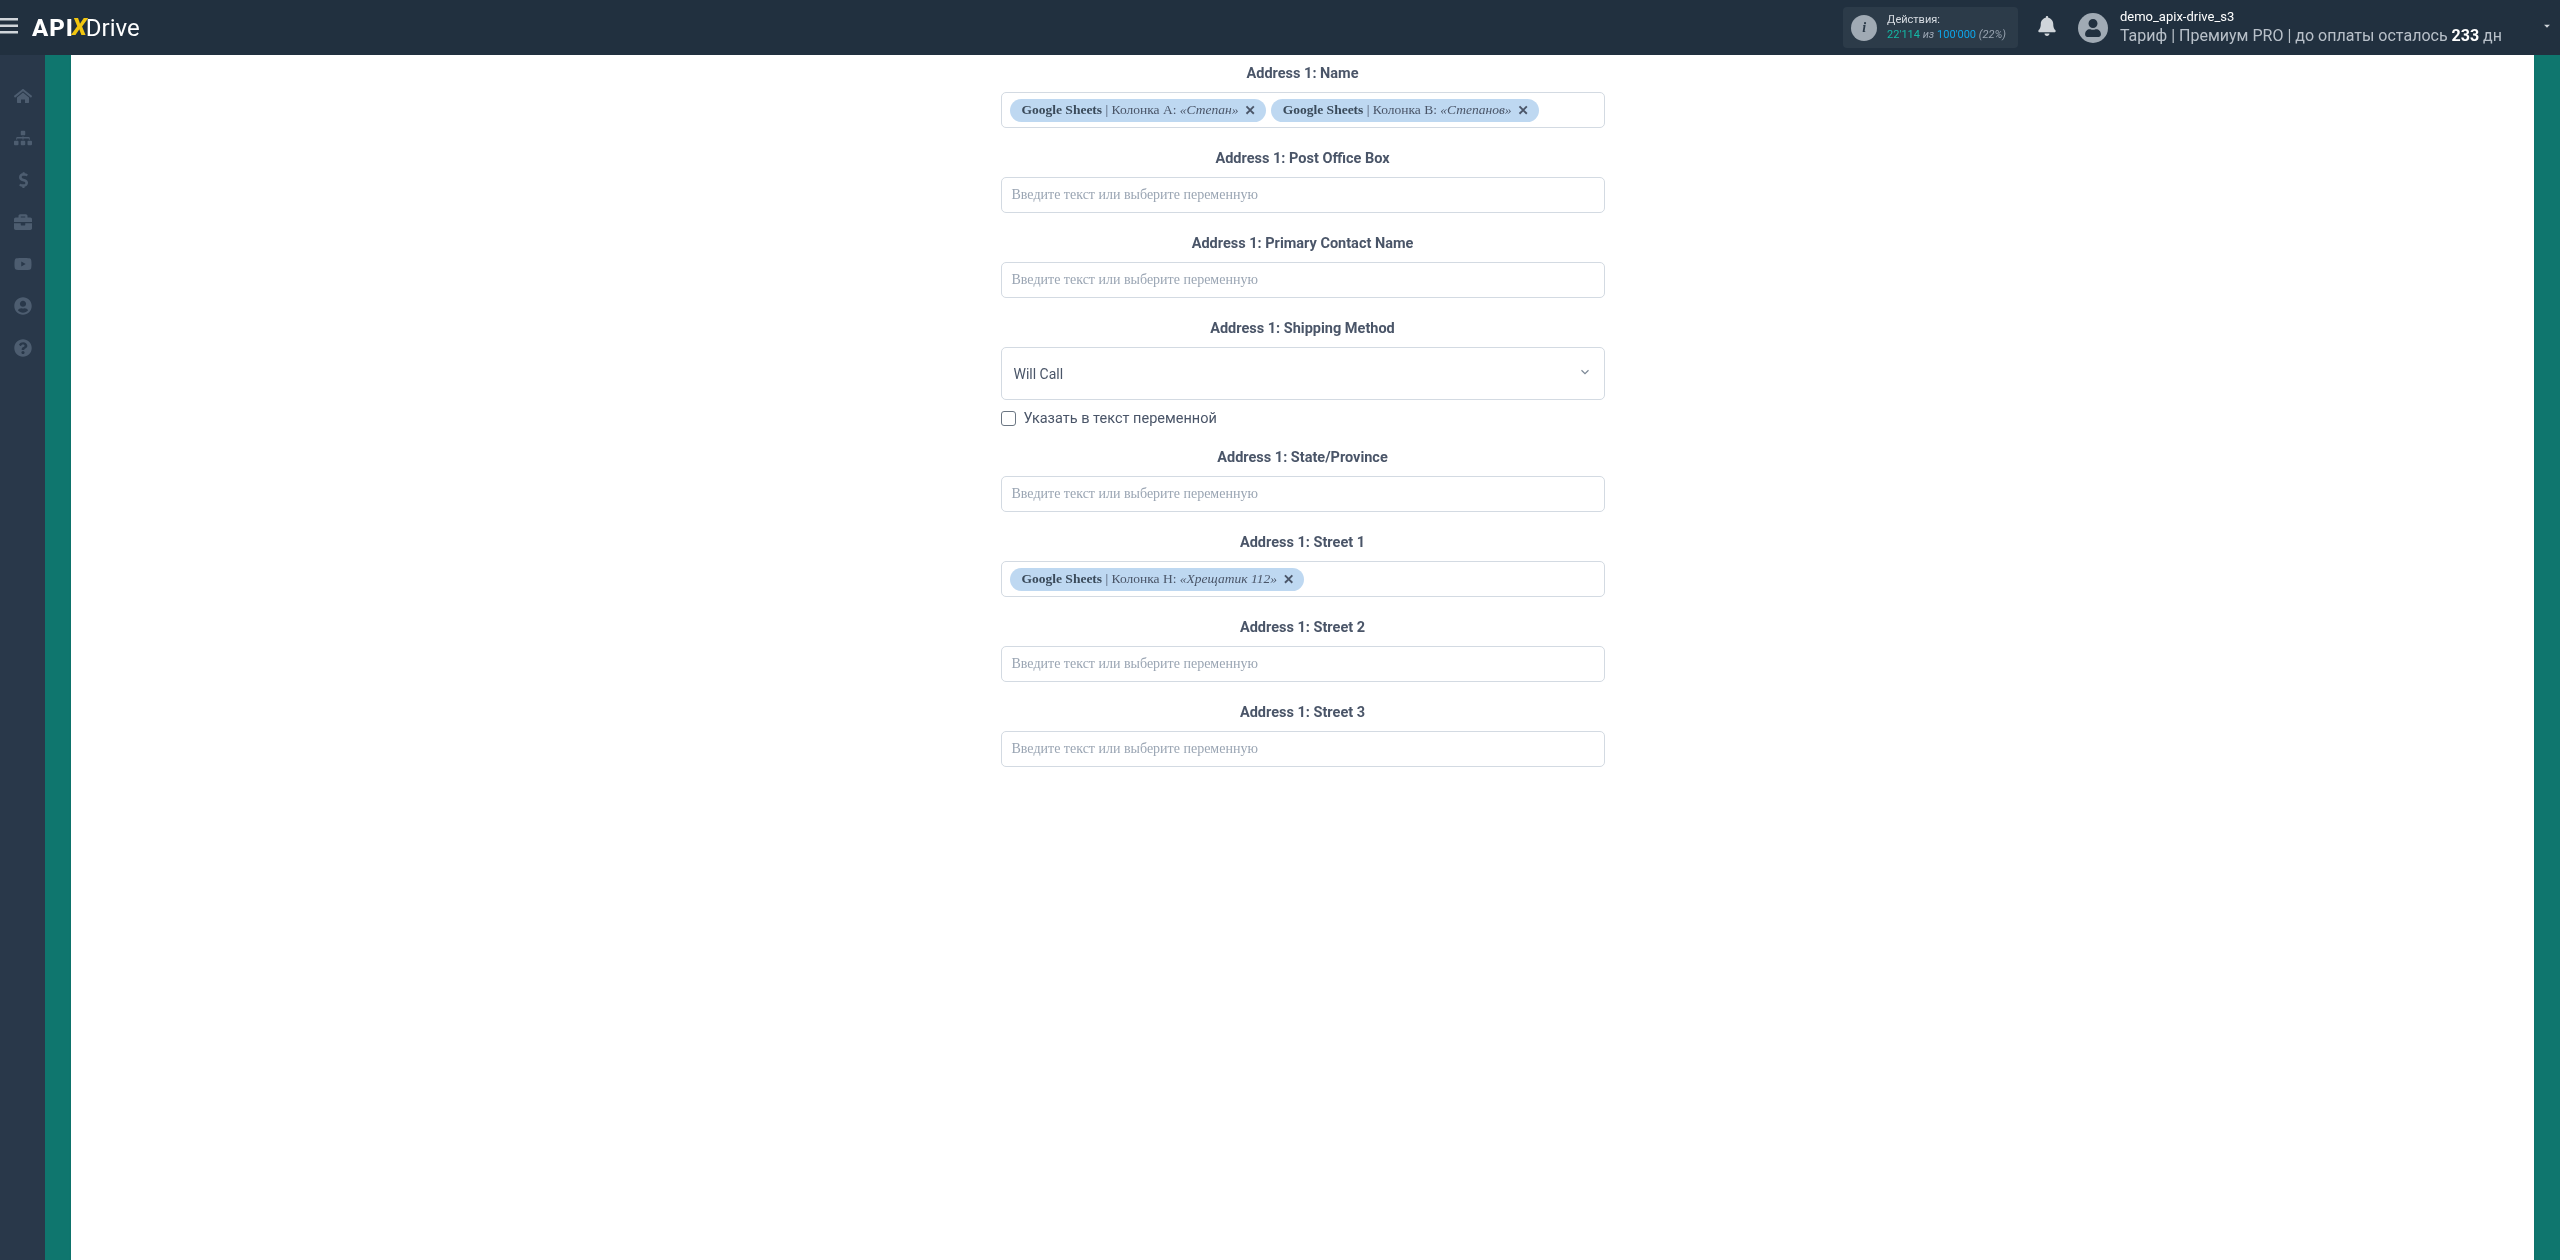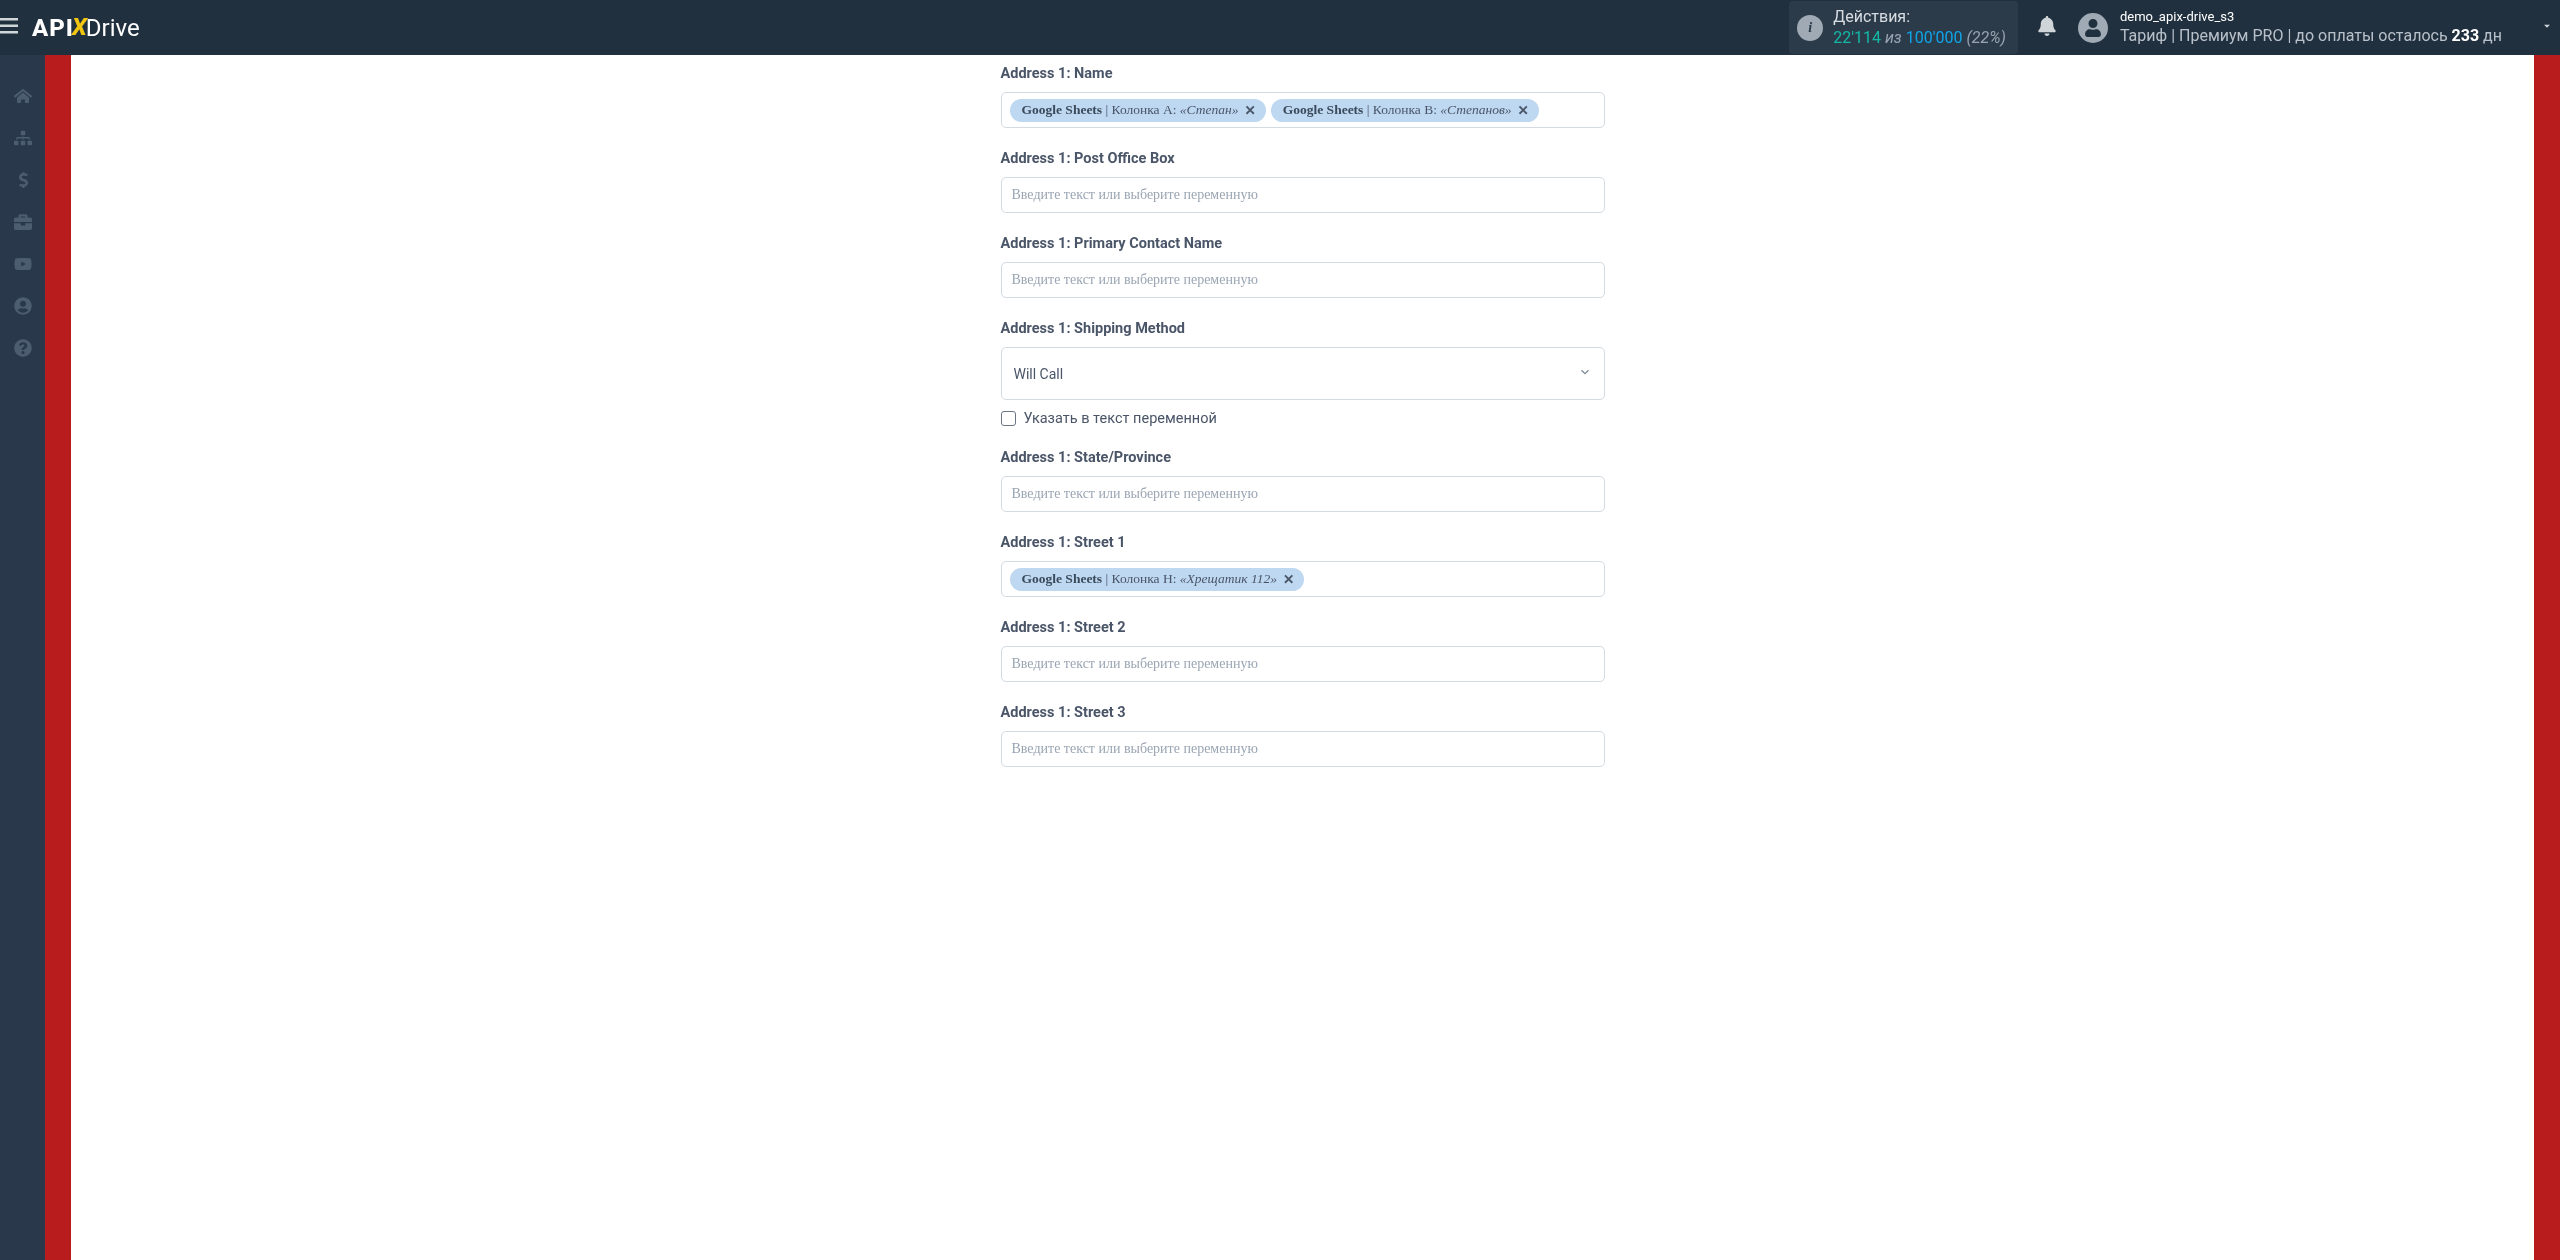--- a/index.html
+++ b/index.html
@@ -61,21 +61,21 @@
     width: 26px;
     height: 26px;
     border-radius: 50%;
     display: flex;
     align-items: center;
     justify-content: center;
     font-weight: 900;
     font-style: italic;
     font-family: Georgia, serif;
   }
-  .actions-text { font-size: 16px; line-height: 1.3; color: #d8dde3; }
+  .actions-text { font-size: 11px; line-height: 1.3; color: #d8dde3; }
   .actions-count { color: #14b8a6; }
   .actions-of { color: #98a3b0; font-style: italic; }
   .actions-limit { color: #0ea5e9; }
   .actions-pct { color: #98a3b0; font-style: italic; }
   .bell {
     color: #d0d5da;
     margin-right: 22px;
     cursor: pointer;
   }
   .avatar {
@@ -126,22 +126,23 @@
   }
   .sidebar-item svg { width: 18px; height: 18px; fill: #4d5d70; }
   
   .main {
     position: absolute;
     top: 55px;
     left: 45px;
     right: 0;
     bottom: 0;
     overflow: hidden;
-    background: #b91c1c;
+    background: #0f766e;
     padding: 0 26px;
+    text-align: center;
   }
   .card {
     background: #fff;
     height: 100%;
     box-shadow: 0 1px 3px rgba(0,0,0,0.06);
     padding-top: 10px;
   }
   .form-wrap {
     max-width: 604px;
     margin: 0 auto;

